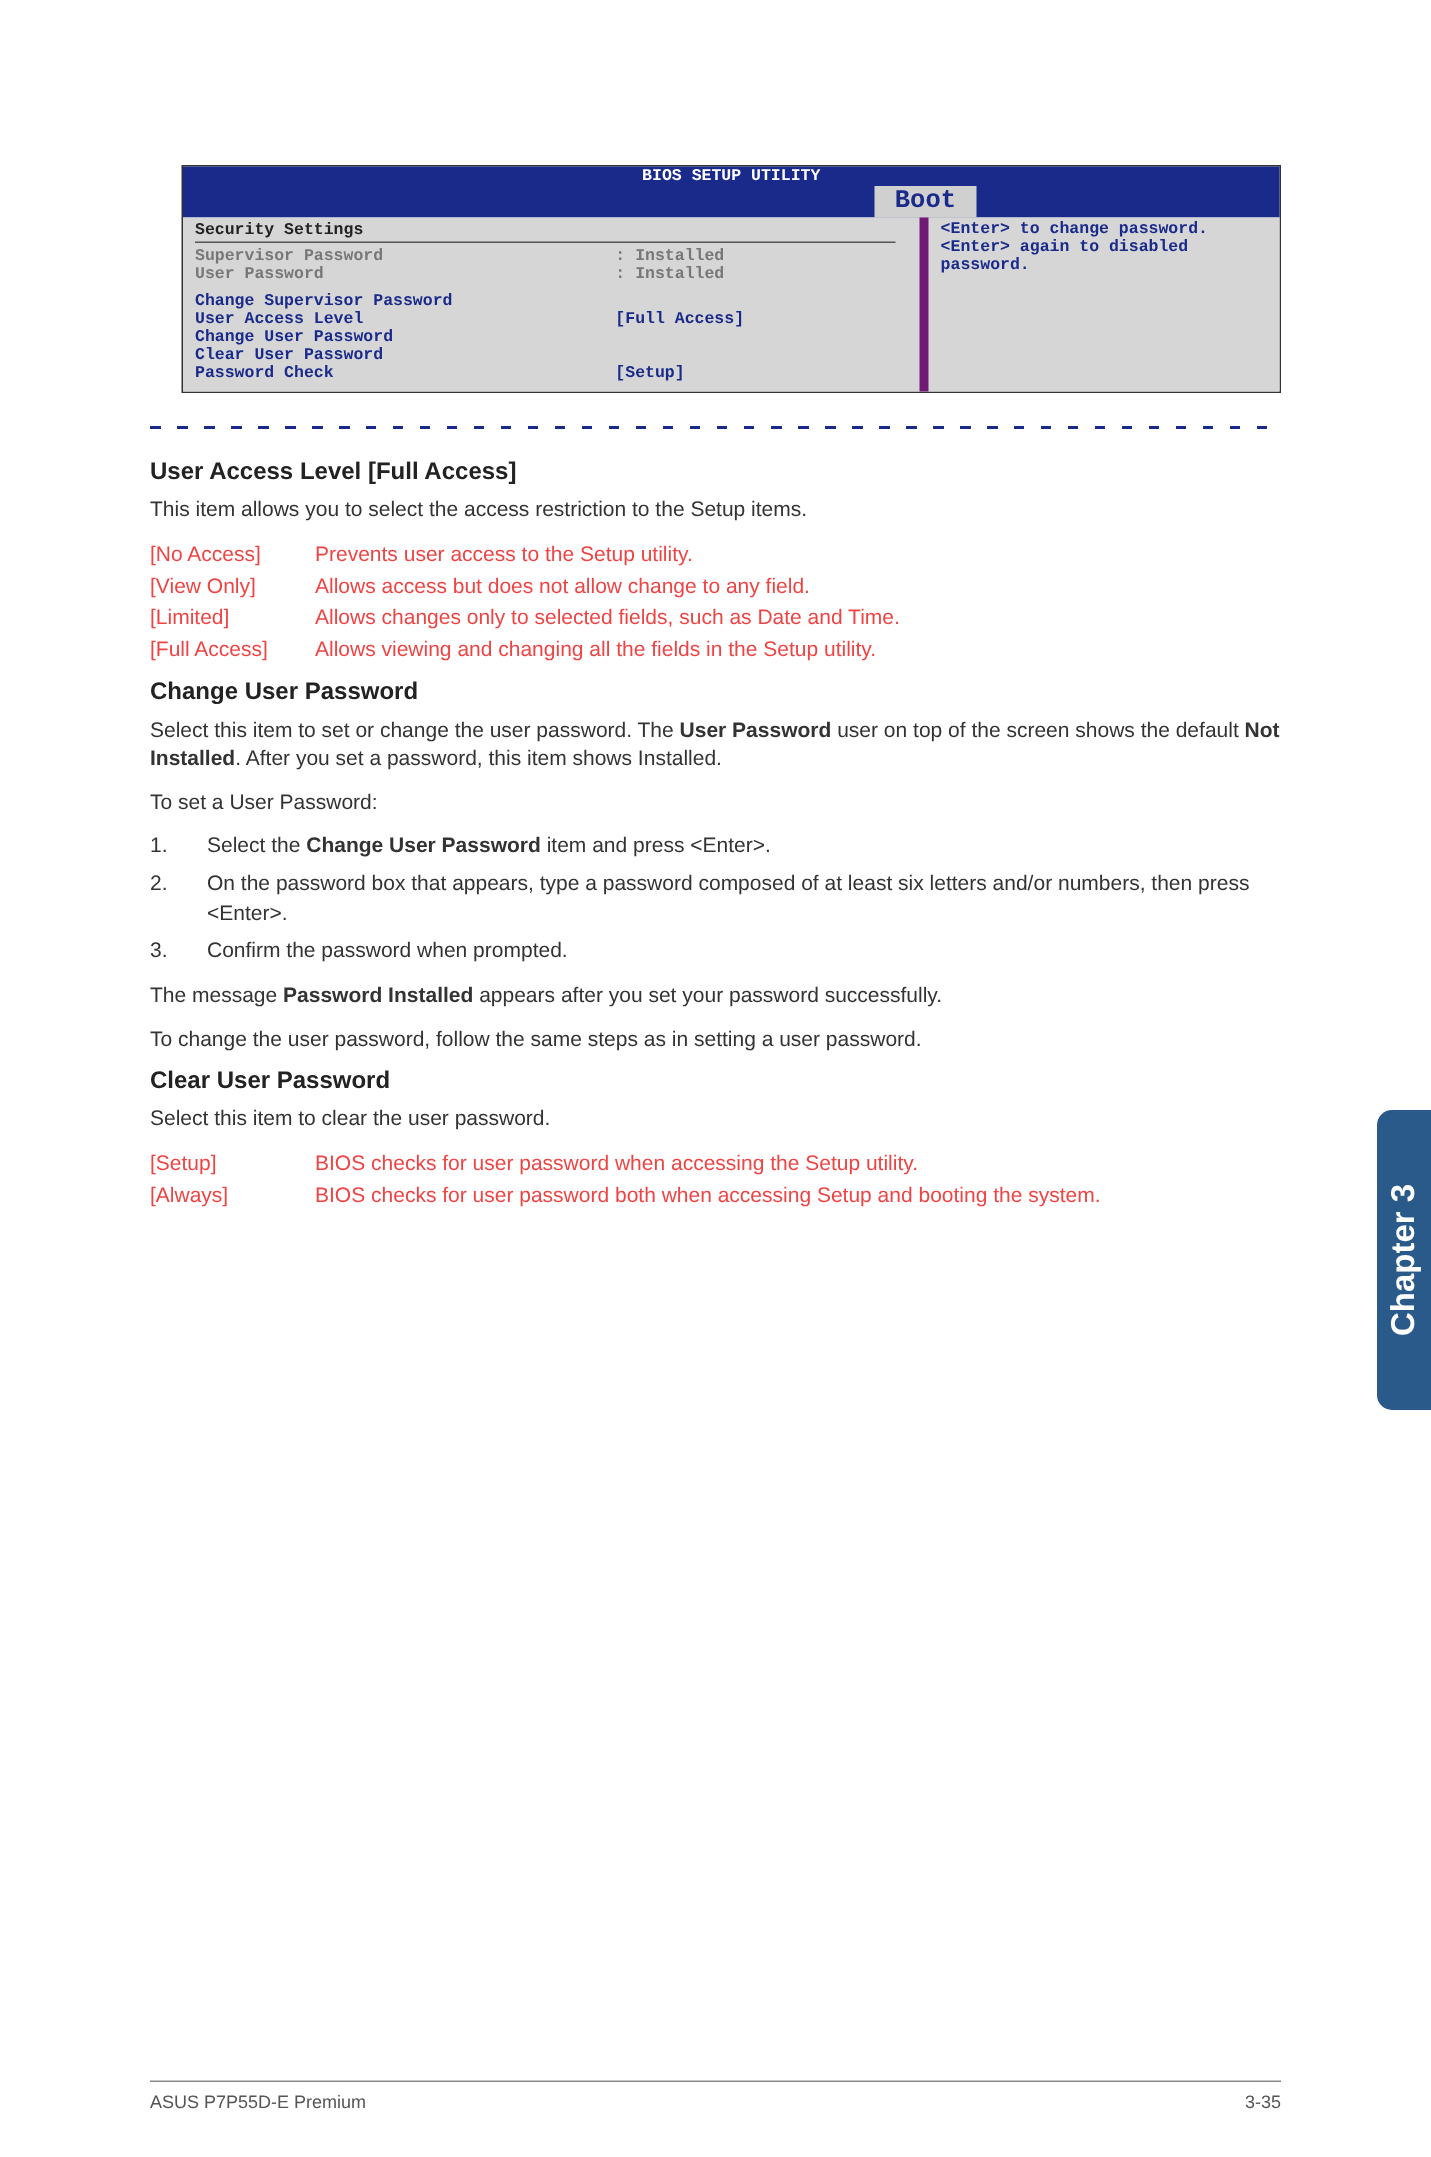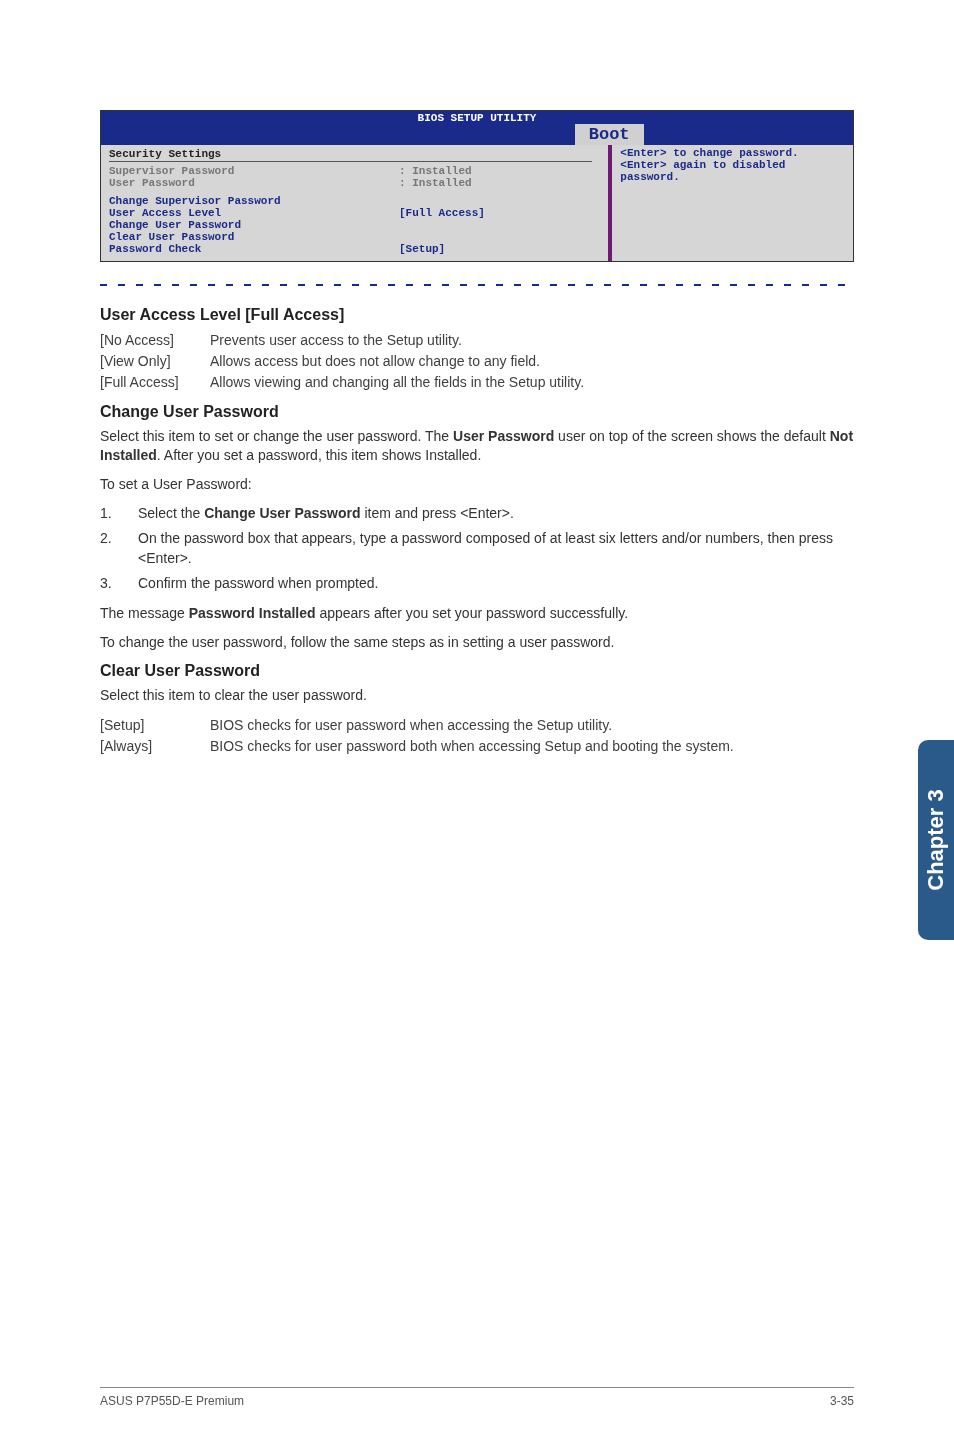--- a/index.html
+++ b/index.html
@@ -15,20 +15,21 @@
       padding: 110px 100px 40px 100px;
       position: relative;
       height: 100%;
     }
     .bios-box {
       border: 1px solid #333;
       margin-bottom: 24px;
       font-family: "Courier New", monospace;
       font-size: 11px;
       font-weight: bold;
+      margin-left: 21px;
     }
     .bios-title {
       background: #1a2a8a;
       color: #fff;
       text-align: center;
       padding: 1px 0 0 0;
       font-size: 11px;
     }
     .bios-tabs {
       background: #1a2a8a;
@@ -41,21 +42,21 @@
       background: #d0d0d0;
       color: #1a2a8a;
       padding: 1px 14px;
     }
     .bios-body {
       display: flex;
       background: #d6d6d6;
     }
     .bios-left {
       flex: 0 0 68%;
-      border-right: 4px solid #701a75;
+      border-right: 6px solid #701a75;
       padding: 2px 16px 6px 8px;
     }
     .bios-right {
       flex: 1;
       padding: 2px 8px;
       color: #1a2a8a;
     }
     .bios-sec-title {
       color: #222;
       padding: 1px 0 1px 0;
@@ -83,21 +84,21 @@
     p.body-text {
       font-size: 14px;
       line-height: 1.35;
       margin-bottom: 10px;
       color: #333;
     }
     .def-row {
       display: flex;
       font-size: 14px;
       line-height: 1.5;
-      color: #404040;
+      color: #ef4444;
     }
     .def-term {
       flex: 0 0 110px;
     }
     .def-desc {
       flex: 1;
     }
     ol.steps {
       font-size: 14px;
       line-height: 1.4;
@@ -193,28 +194,33 @@
       </div>
       <div class="bios-right">
         <div style="white-space:pre-line;">&lt;Enter&gt; to change password.
 &lt;Enter&gt; again to disabled password.</div>
       </div>
     </div>
   </div>
   <div class="bios-divider"></div>
 
   <h3 class="section">User Access Level [Full Access]</h3>
+  <p class="body-text">This item allows you to select the access restriction to the Setup items.</p>
   <div>
     <div class="def-row">
         <div class="def-term">[No Access]</div>
         <div class="def-desc">Prevents user access to the Setup utility.</div>
       </div>
     <div class="def-row">
         <div class="def-term">[View Only]</div>
         <div class="def-desc">Allows access but does not allow change to any field.</div>
+      </div>
+    <div class="def-row">
+        <div class="def-term">[Limited]</div>
+        <div class="def-desc">Allows changes only to selected fields, such as Date and Time.</div>
       </div>
     <div class="def-row">
         <div class="def-term">[Full Access]</div>
         <div class="def-desc">Allows viewing and changing all the fields in the Setup utility.</div>
       </div>
   </div>
 
   <h3 class="section">Change User Password</h3>
   <p class="body-text">
     <span>Select this item to set or change the user password. The </span><b>User Password</b><span> user on top of the screen shows the default </span><b>Not Installed</b><span>. After you set a password, this item shows Installed.</span>

